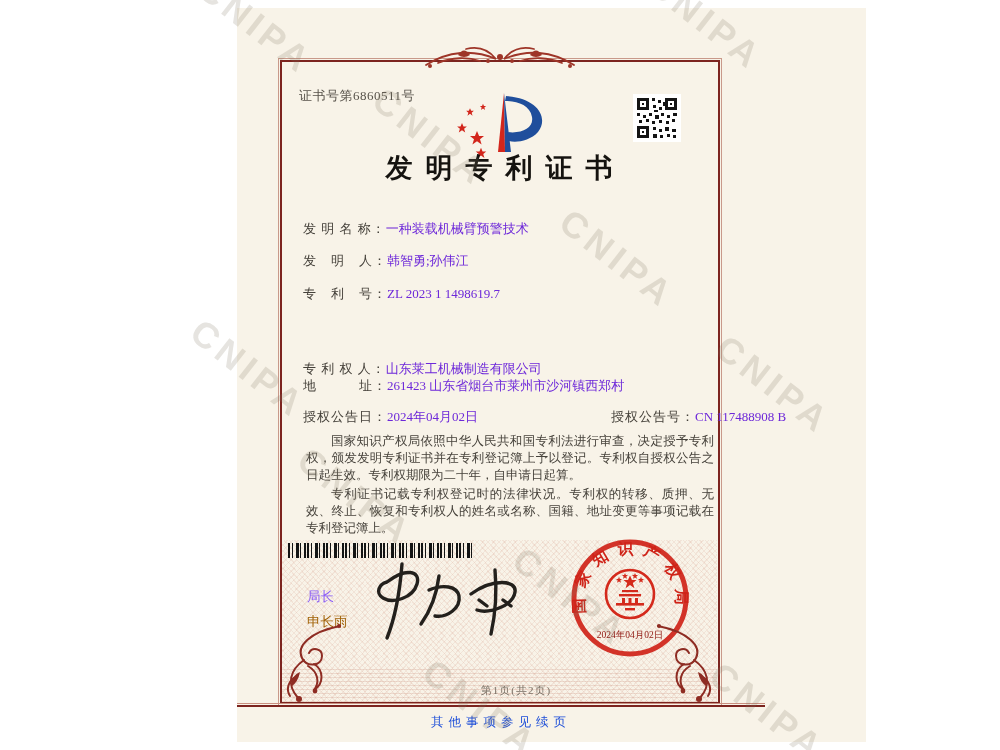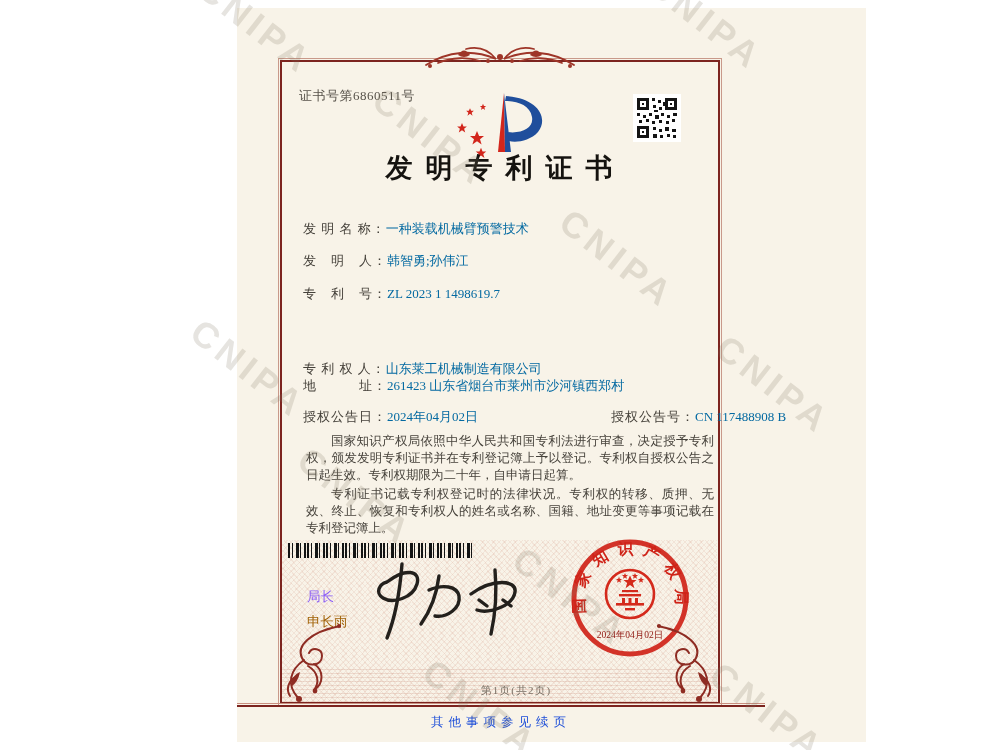--- a/index.html
+++ b/index.html
@@ -54,21 +54,21 @@
   .title{
     position:absolute;left:41px;top:142px;width:442px;
     text-align:center;font-size:27px;font-weight:bold;
     letter-spacing:13px;text-indent:13px;color:#15130f;
   }
   .row{
     position:absolute;left:66px;
     font-size:13px;color:#3c3831;white-space:nowrap;
   }
   .row .lbl{letter-spacing:1px;color:#45413a;}
-  .row .val{color:#0369a1;}
+  .row .val{color:#6d28d9;}
   .row2{position:absolute;left:308px;top:0;}
   .para{
     position:absolute;left:60px;width:408px;
     font-size:12.5px;line-height:17px;color:#46423b;
     text-align:justify;text-indent:2em;margin-left:9px;
   }
   .barcode{
     position:absolute;left:51px;top:535px;width:186px;height:15px;
     background:repeating-linear-gradient(90deg,
       #141414 0 2px, transparent 2px 4px,

